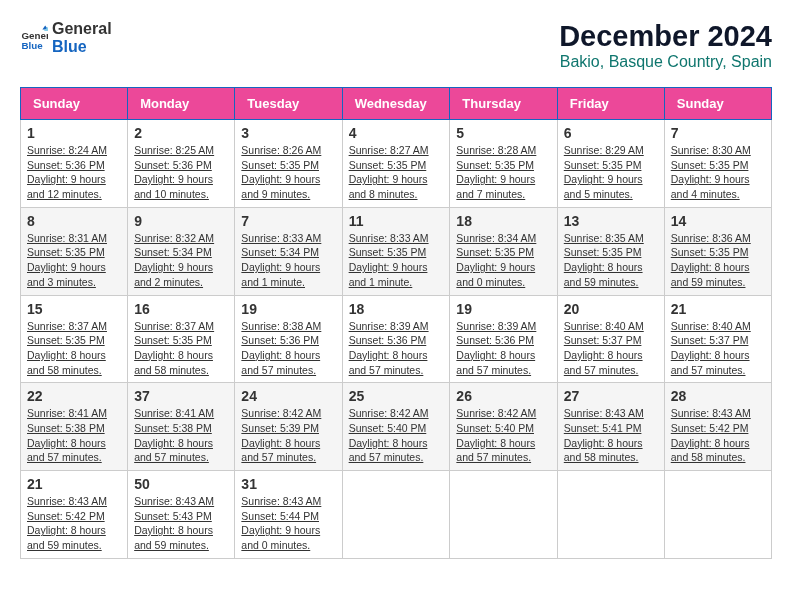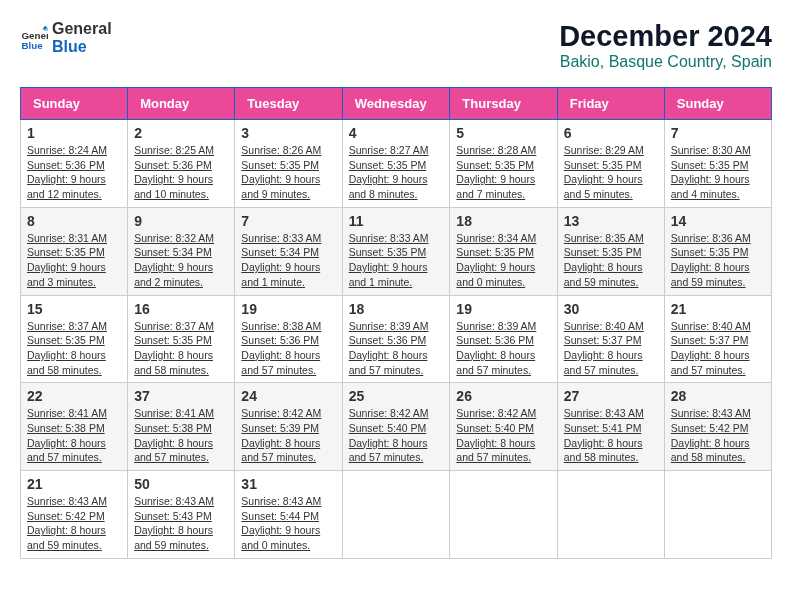--- a/index.html
+++ b/index.html
@@ -265,21 +265,21 @@
         </td>
         <td>
           <span class="day-number">19</span>
           <span class="day-info">
             Sunrise: 8:39 AM<br>
             Sunset: 5:36 PM<br>
             Daylight: 8 hours and 57 minutes.
           </span>
         </td>
         <td>
-          <span class="day-number">30</span>
+          <span class="day-number">20</span>
           <span class="day-info">
             Sunrise: 8:40 AM<br>
             Sunset: 5:37 PM<br>
             Daylight: 8 hours and 57 minutes.
           </span>
         </td>
         <td>
           <span class="day-number">21</span>
           <span class="day-info">
             Sunrise: 8:40 AM<br>

